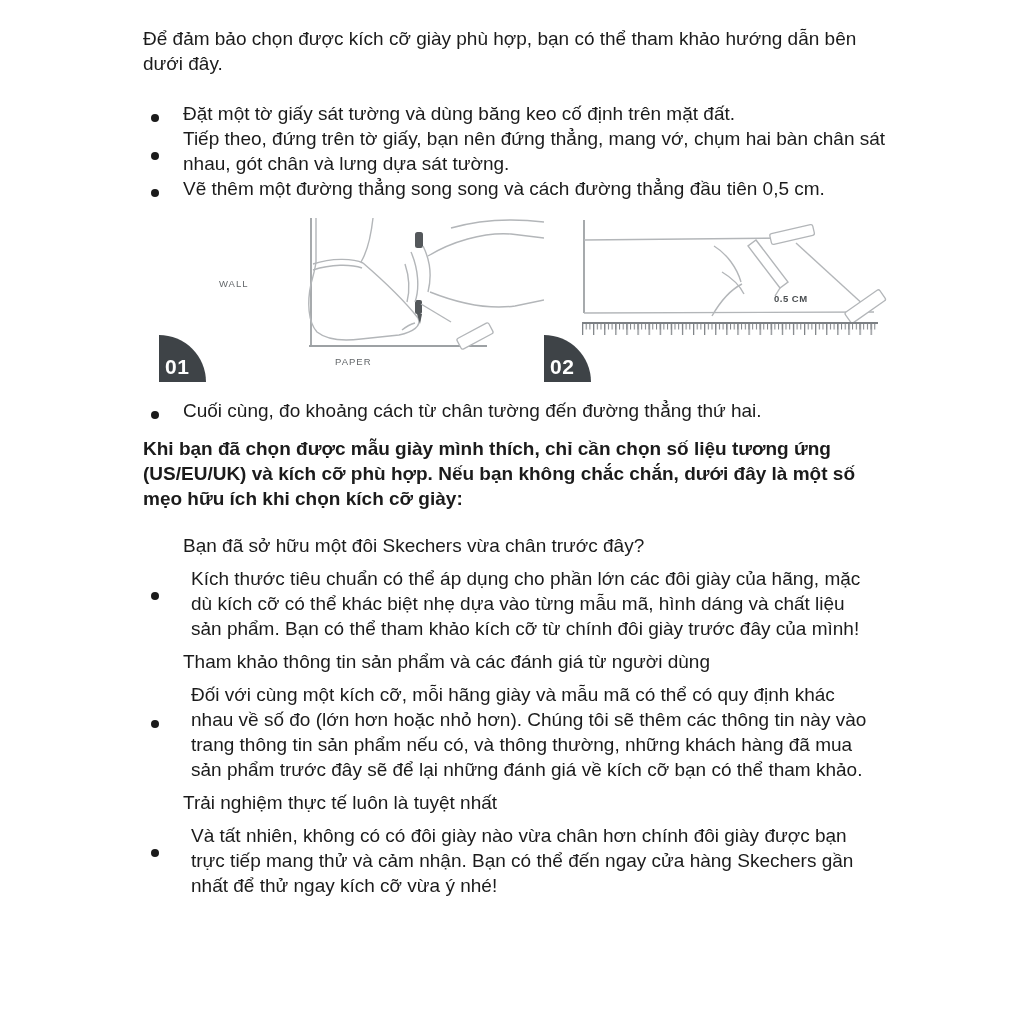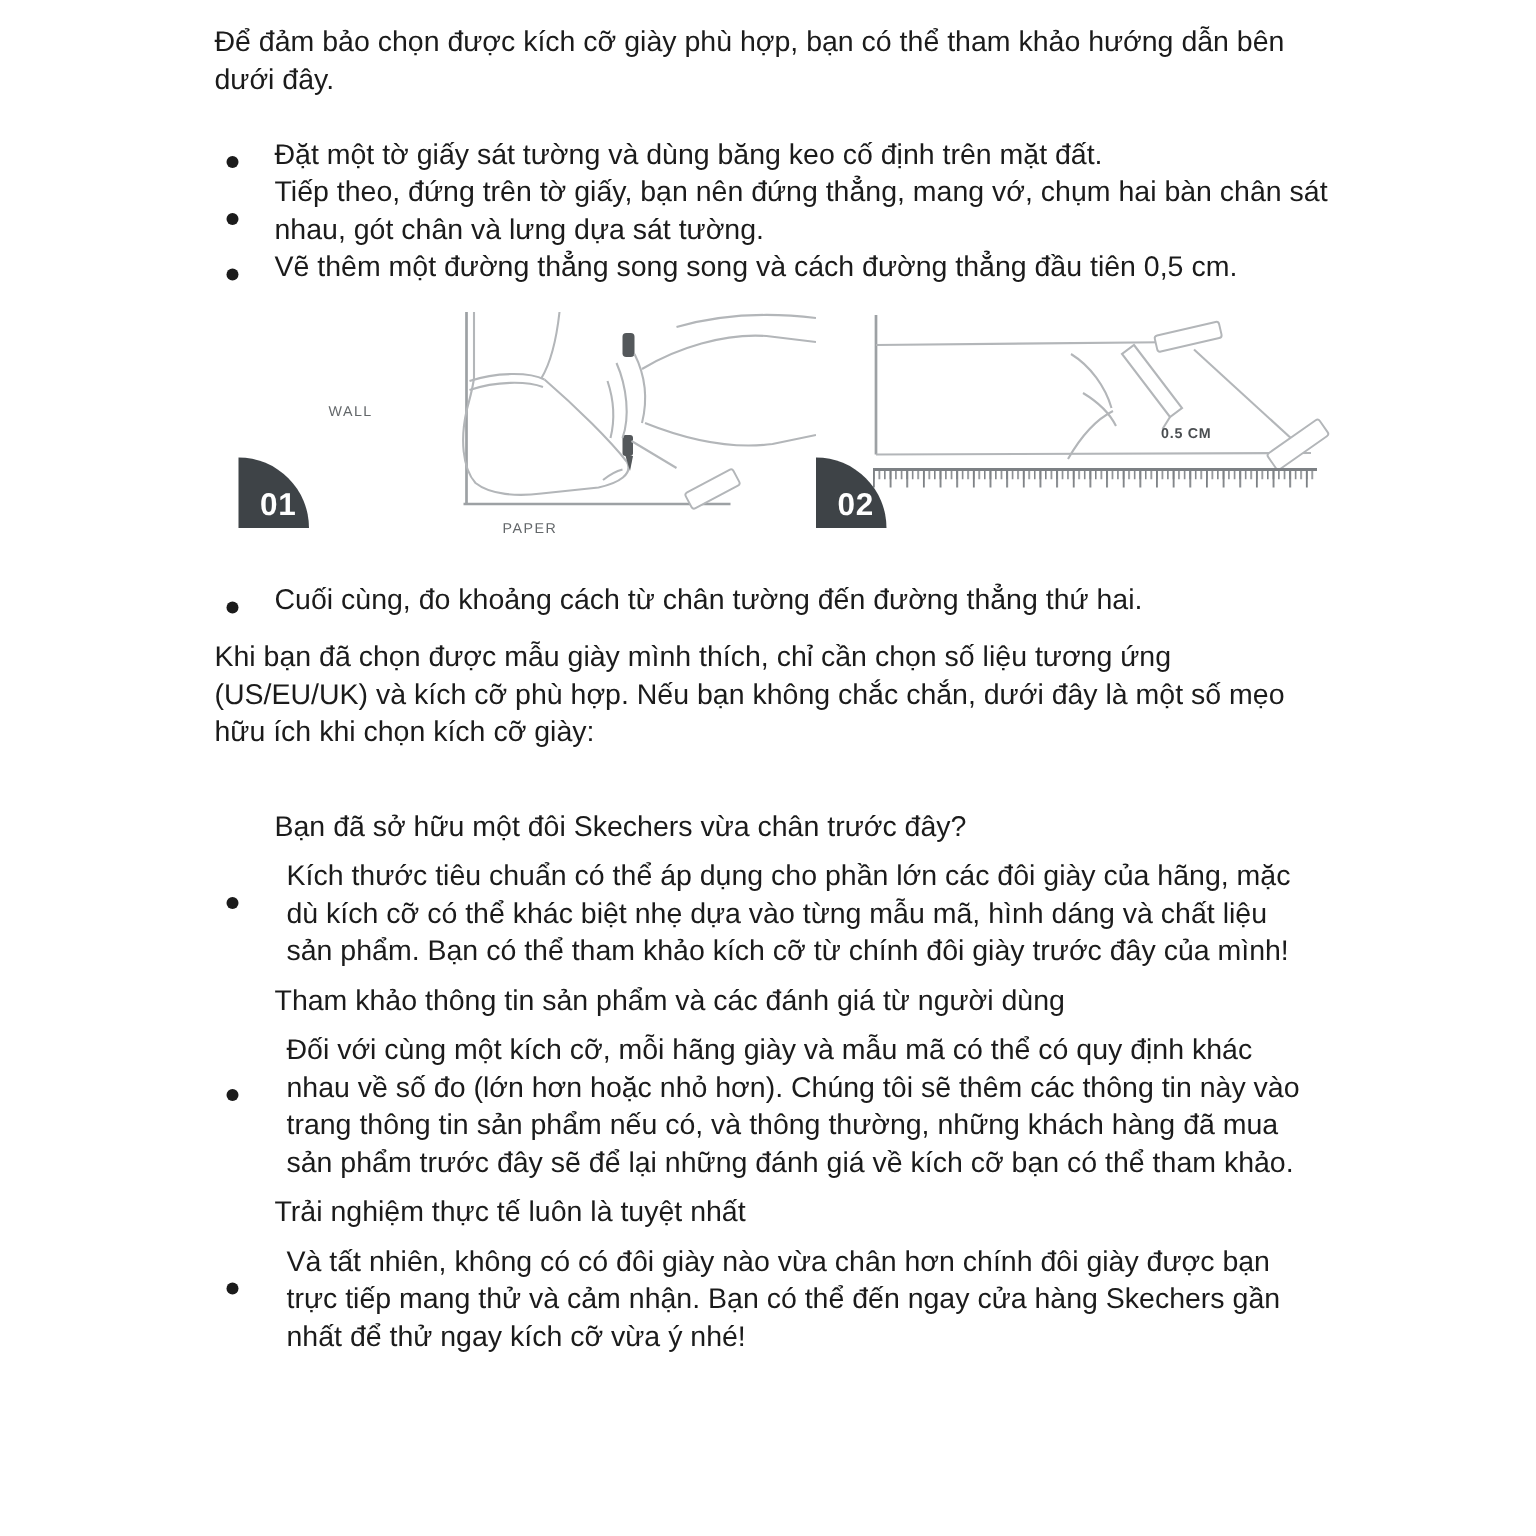--- a/index.html
+++ b/index.html
@@ -2,40 +2,40 @@
 <html><head>
 <meta charset="utf-8">
 <style>
   html,body{margin:0;padding:0;}
   body{
     width:1024px;height:1024px;background:#ffffff;
     font-family:"Liberation Sans",sans-serif;color:#1b1b1b;
     overflow:hidden;
   }
   .page{
-    position:relative;width:760px;margin-left:143px;padding-top:16px;
+    position:relative;width:760px;margin-left:143px;padding-top:26px;
     font-size:19px;line-height:25px;
   }
   .tblock{width:738px;margin:0;}
   p.para{margin:0 0 25px 0;}
   ul.blist{list-style:none;margin:0;padding:0;width:745px;}
   ul.blist li{display:flex;align-items:center;}
   .dot{flex:none;width:8px;height:8px;border-radius:50%;background:#1b1b1b;margin:9px 0 0 8px;}
   .li-txt{margin-left:24px;flex:1;}
   .tip-title{margin:0;}
   .tip-body{margin:8px;}
   .figrow{display:flex;margin:11px 0 16px 16px;height:170px;}
   .figbox{position:relative;height:170px;}
   .figbox.f1{width:385px;}
   .figbox.f2{width:375px;}
   .badge{
-    position:absolute;left:0;bottom:20px;width:47px;height:47px;
+    position:absolute;left:0;bottom:0;width:47px;height:47px;
     background:#3e4347;border-radius:0 100% 0 0;
     color:#ffffff;font-weight:bold;font-size:21px;
-    display:flex;align-items:flex-end;justify-content:center;
+    display:flex;align-items:flex-end;justify-content:flex-start;
     padding:0 0 3px 6px;box-sizing:border-box;letter-spacing:.5px;
   }
   svg{display:block;}
   .lineart{stroke:#b3b6b9;fill:none;stroke-width:1.4;}
   .lineart2{stroke:#9da1a4;fill:none;stroke-width:1.8;}
   .tape{fill:#ffffff;stroke:#b3b6b9;stroke-width:1.3;}
   .svglabel{fill:#63676a;font-size:9.5px;letter-spacing:1px;font-family:"Liberation Sans",sans-serif;}
   .svglabel-bold{fill:#4a4e51;font-size:9.5px;font-weight:bold;letter-spacing:.5px;font-family:"Liberation Sans",sans-serif;}
   .pen-dark{fill:#54585b;}
 </style>
@@ -146,21 +146,21 @@
     </div>
   </div>
 
   <ul class="blist">
     <li>
       <span class="dot"></span>
       <div class="li-txt">Cuối cùng, đo khoảng cách từ chân tường đến đường thẳng thứ hai.</div>
     </li>
   </ul>
 
-  <p class="para tblock" style="margin:13px 0 38px 0;">Khi bạn đã chọn được mẫu giày mình thích, chỉ cần chọn số liệu tương ứng (US/EU/UK) và kích cỡ phù hợp. Nếu bạn không chắc chắn, dưới đây là một số mẹo hữu ích khi chọn kích cỡ giày:</p>
+  <p class="para tblock" style="margin:13px 0 22px 0;font-weight:bold;">Khi bạn đã chọn được mẫu giày mình thích, chỉ cần chọn số liệu tương ứng (US/EU/UK) và kích cỡ phù hợp. Nếu bạn không chắc chắn, dưới đây là một số mẹo hữu ích khi chọn kích cỡ giày:</p>
 
   <ul class="blist">
     <li>
       <span class="dot"></span>
       <div class="li-txt">
         <div class="tip-title">Bạn đã sở hữu một đôi Skechers vừa chân trước đây?</div>
         <div class="tip-body">Kích thước tiêu chuẩn có thể áp dụng cho phần lớn các đôi giày của hãng, mặc dù kích cỡ có thể khác biệt nhẹ dựa vào từng mẫu mã, hình dáng và chất liệu sản phẩm. Bạn có thể tham khảo kích cỡ từ chính đôi giày trước đây của mình!</div>
       </div>
     </li>
     <li>

